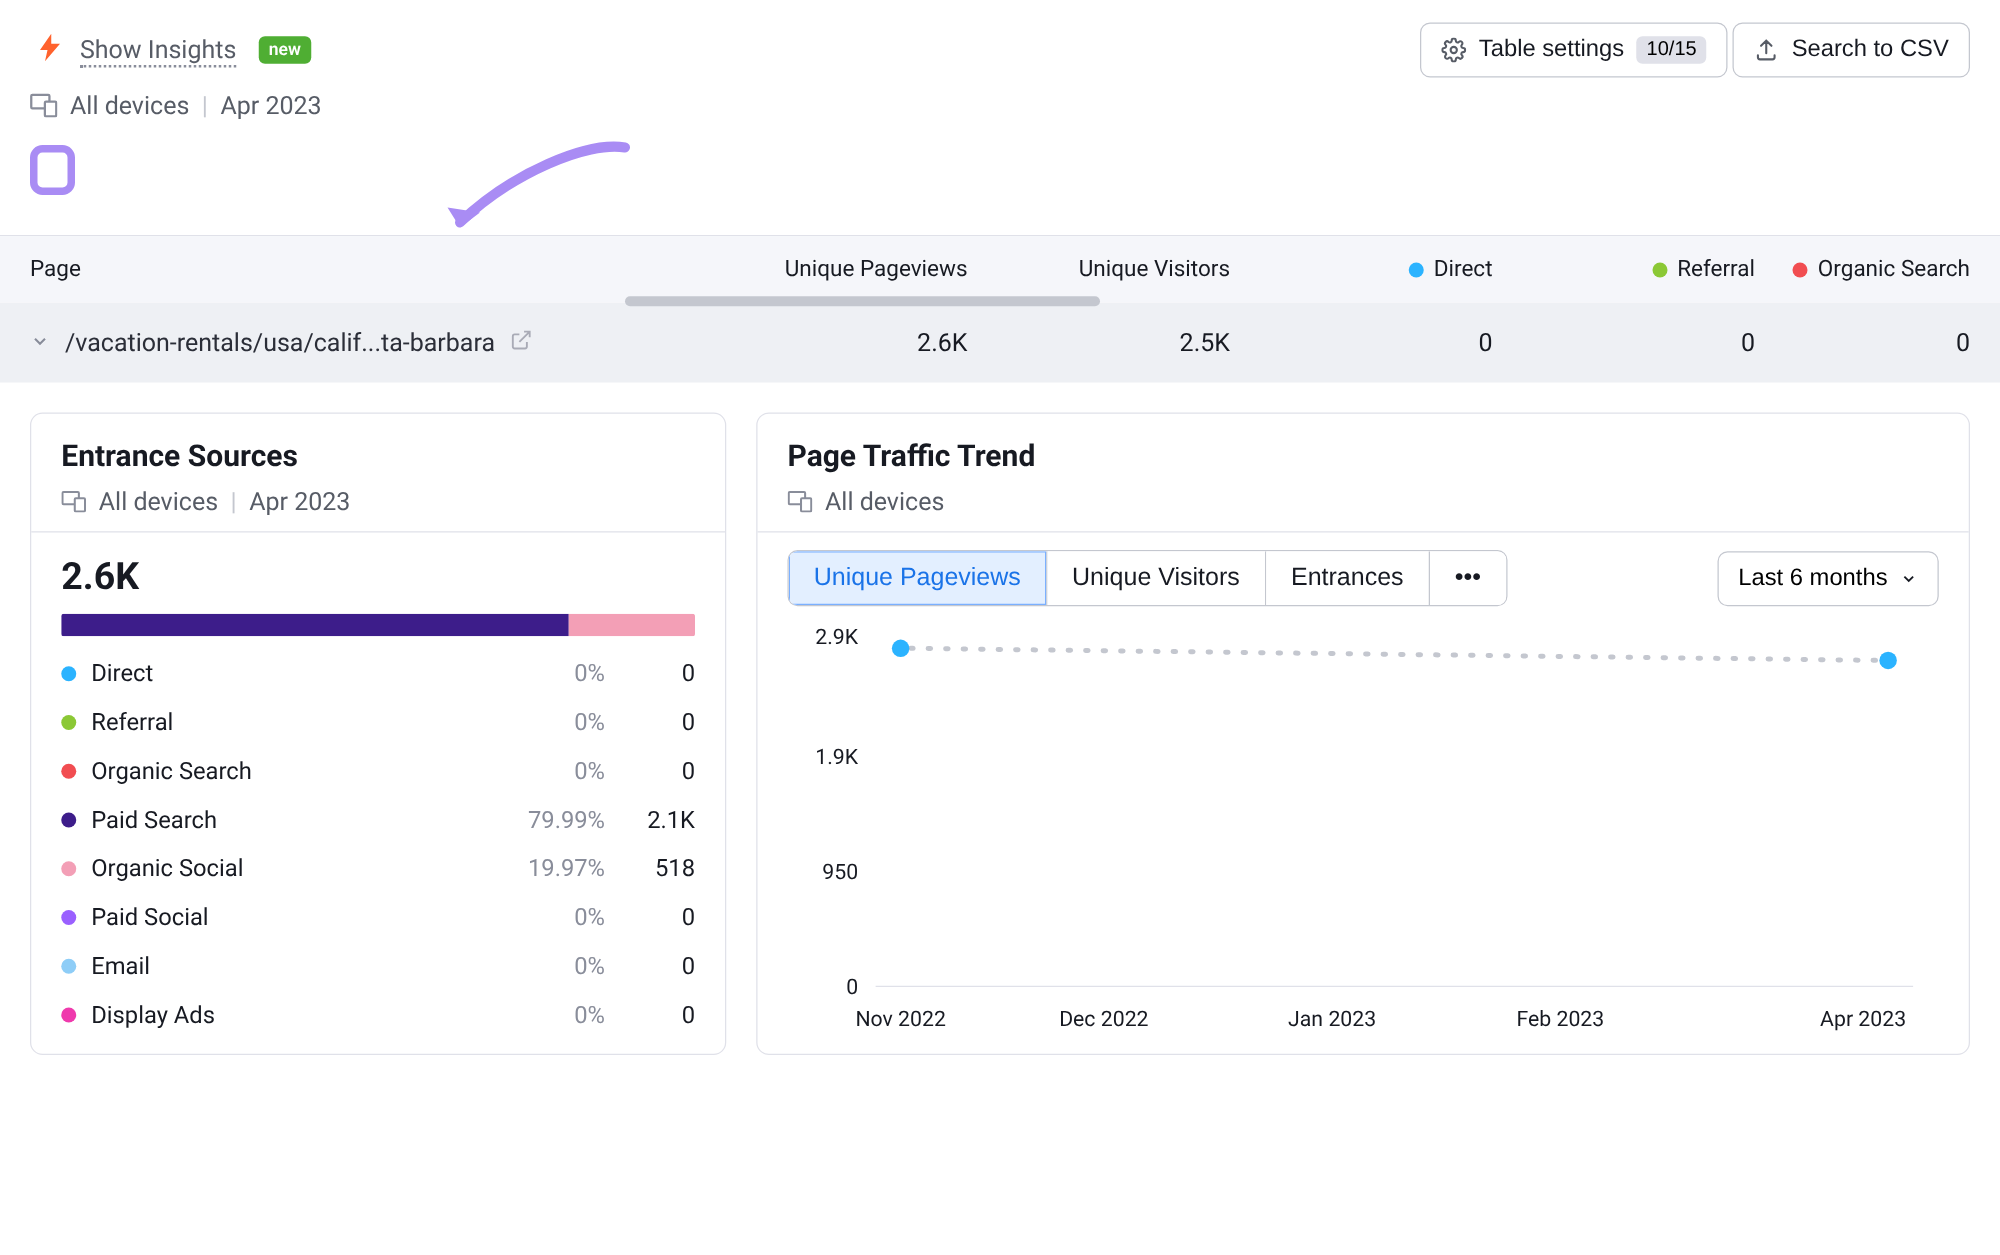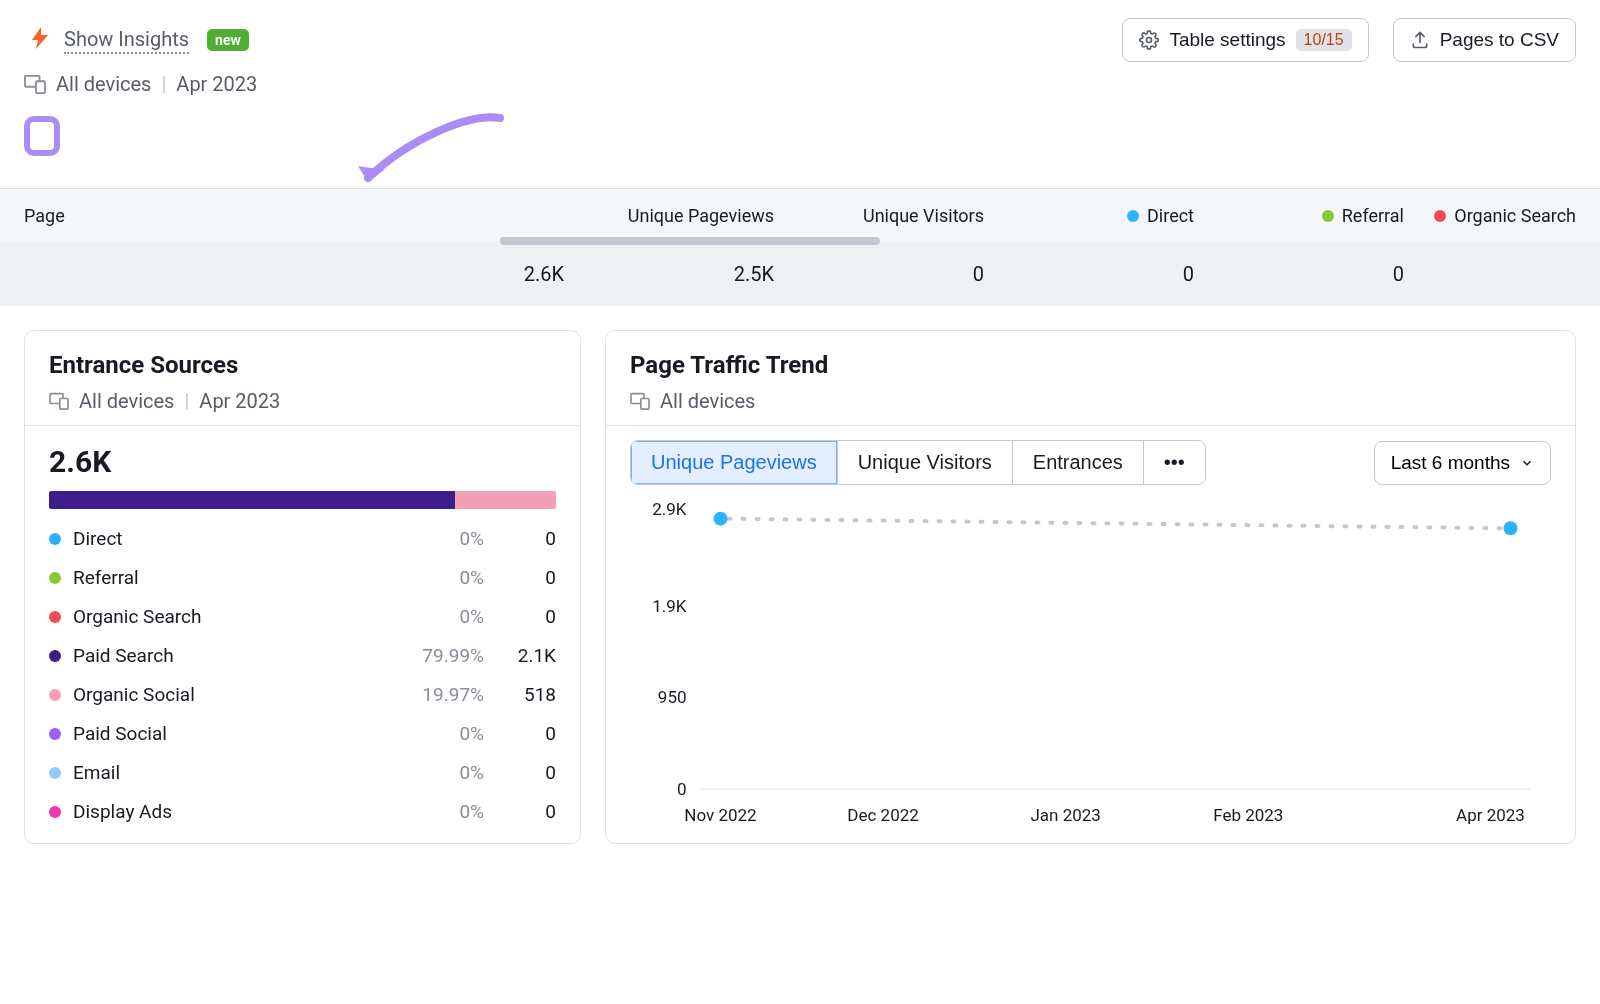--- a/index.html
+++ b/index.html
@@ -10,23 +10,23 @@
 .header-row { display: flex; align-items: center; justify-content: space-between; margin-bottom: 10px; }
 .header-left { display: flex; align-items: center; gap: 12px; flex-wrap: wrap; }
 .title-block { display: flex; align-items: baseline; gap: 6px; }
 .title-text { font-size: 28px; font-weight: 700; }
 .title-count { font-size: 24px; color: #6c6e79; font-weight: 500; }
 .info-icon { color: #a9abb6; font-size: 18px; margin-left: 2px; }
 .bolt-icon { color: #ff622d; font-size: 20px; margin-left: 8px; }
 .show-insights { color: #575c66; font-size: 20px; border-bottom: 2px dotted #898d9a; padding-bottom: 1px; margin-left: 4px; cursor: pointer; }
 .new-badge { background: #4fae33; color: #fff; font-size: 14px; font-weight: 600; padding: 3px 8px; border-radius: 5px; margin-left: 6px; }
 
-.header-right { display: flex; gap: 24px; margin-left: 36px; }
+.header-right { display: flex; gap: 4px; margin-left: 36px; }
 .btn { border: 1px solid #c4c7cf; background: #fff; border-radius: 8px; padding: 10px 16px; font-size: 19px; color: #171a22; display: inline-flex; align-items: center; gap: 10px; cursor: pointer; }
-.btn .pill { background: #e0e1e9; color: #c2410c; border-radius: 5px; padding: 2px 8px; font-size: 16px; }
+.btn .pill { background: #e0e1e9; color: #000000; border-radius: 5px; padding: 2px 8px; font-size: 16px; }
 .gear-icon, .export-icon { display:inline-flex; }
 
 .subhead { display: flex; align-items: center; gap: 10px; color: #575c66; font-size: 20px; margin-top: 4px; }
 .subhead .divider { color: #c4c7cf; }
 .device-icon { display: inline-flex; color: #898d9a; }
 
 .search-wrap-outer { margin: 20px 0 28px 0; }
 .search-highlight { border: 6px solid #a98cf4; border-radius: 10px; padding: 14px 12px; display: inline-block; background: #fff; position: relative; }
 .search-box { border: 1px solid #c4c7cf; border-radius: 8px; display: inline-flex; align-items: center; padding: 8px 12px; width: 290px; background: #fff; }
 .search-box input { border: none; outline: none; font-size: 20px; flex: 1; color: #171a22; background: transparent; }
@@ -122,21 +122,21 @@
         </span>
         <span>Table settings</span>
         <span class="pill">10/15</span>
       </button>
       <button class="btn">
         <span class="export-icon">
           <svg width="20" height="20" viewBox="0 0 24 24" fill="none" stroke="#575c66" stroke-width="2" stroke-linecap="round">
               <path d="M12 15 V3 M7 8l5-5 5 5 M4 17v2a2 2 0 0 0 2 2h12a2 2 0 0 0 2-2v-2"></path>
             </svg>
         </span>
-        <span>Pages to CSV</span>
+        <span>Search to CSV</span>
       </button>
     </div>
   </div>
 
   <div class="subhead">
     <span class="device-icon">
       <svg width="22" height="20" viewBox="0 0 24 22" fill="none" stroke="#898d9a" stroke-width="2">
           <rect x="1" y="2" width="16" height="12" rx="1"></rect>
           <rect x="13" y="8" width="10" height="13" rx="1" fill="#fff"></rect>
         </svg>
@@ -175,20 +175,33 @@
         <span class="dot dot-green"></span>
         <span>Referral</span>
       </div>
     <div class="col num">
         <span class="dot dot-red"></span>
         <span>Organic Search</span>
       </div>
     <div class="scroll-track"></div>
   </div>
   <div class="trow">
+    <div class="page-cell">
+      <span class="chevron-icon">
+        <svg width="16" height="16" viewBox="0 0 24 24" fill="none" stroke="#898d9a" stroke-width="2.5">
+            <path d="M6 9l6 6 6-6"></path>
+          </svg>
+      </span>
+      <span class="page-path">/vacation-rentals/usa/calif...ta-barbara</span>
+      <span class="extlink-icon">
+        <svg width="18" height="18" viewBox="0 0 24 24" fill="none" stroke="#a9abb6" stroke-width="2">
+            <path d="M15 3h6v6 M10 14 L21 3 M18 14v5a2 2 0 0 1-2 2H5a2 2 0 0 1-2-2V8a2 2 0 0 1 2-2h5"></path>
+          </svg>
+      </span>
+    </div>
     <div class="num">2.6K</div>
     <div class="num">2.5K</div>
     <div class="num">0</div>
     <div class="num">0</div>
     <div class="num">0</div>
   </div>
 </div>
 
 <div class="panels">
 

